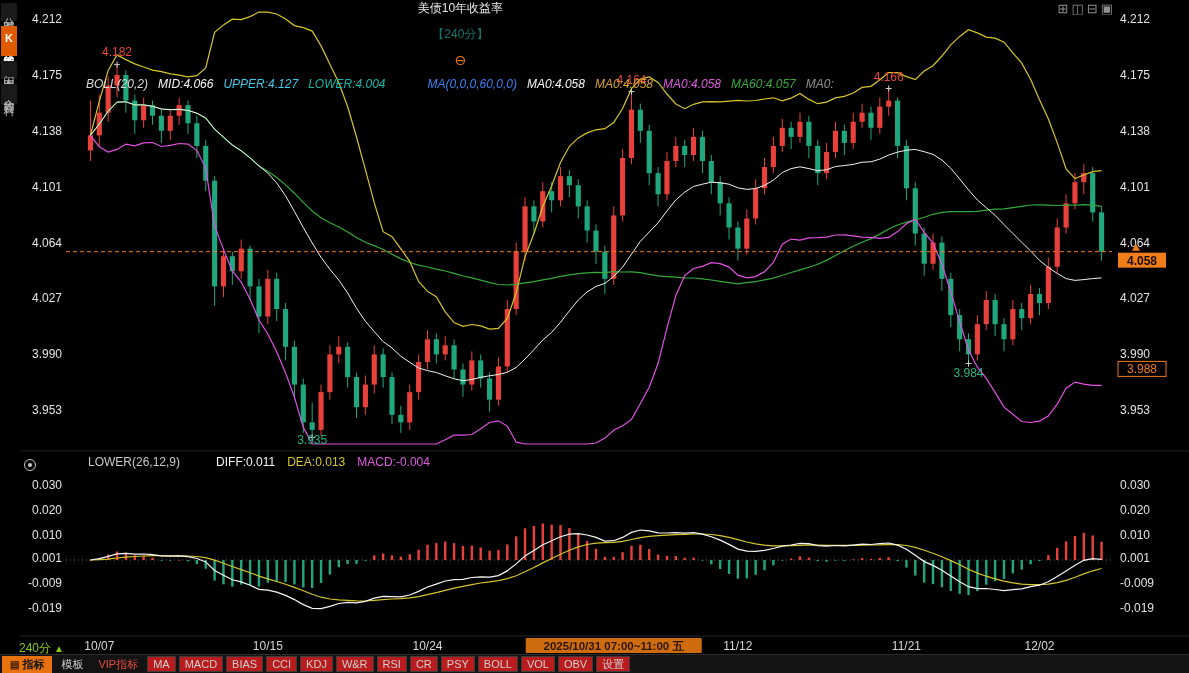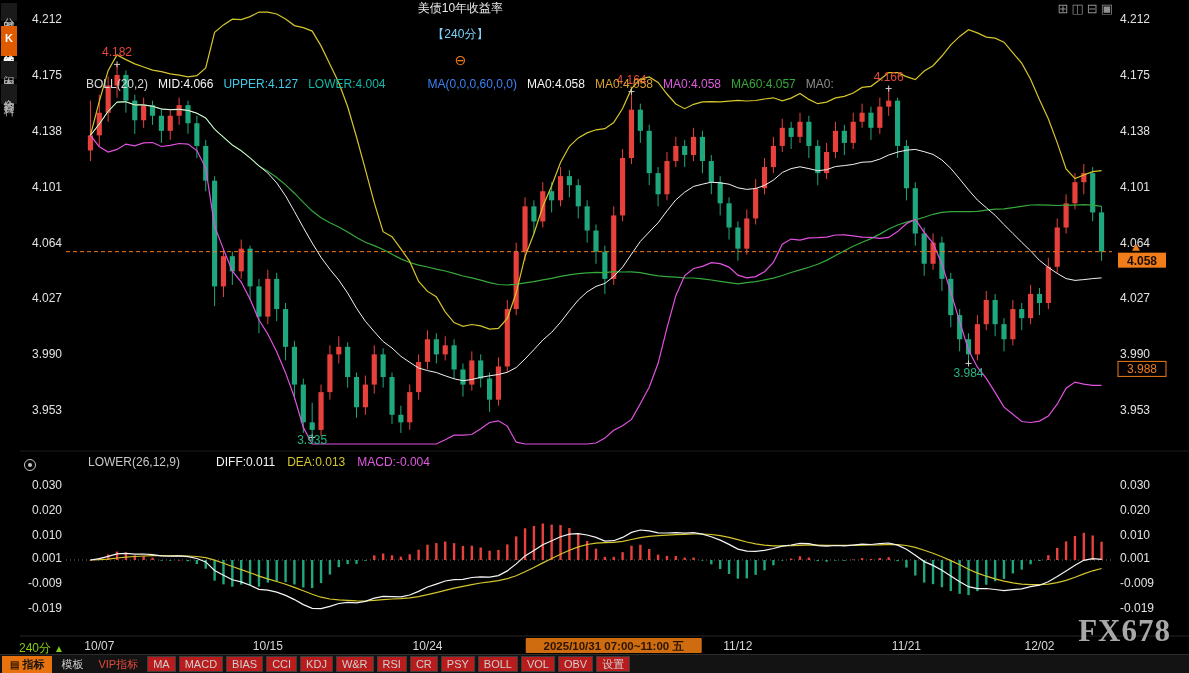--- a/index.html
+++ b/index.html
@@ -6,23 +6,23 @@
   body{width:1189px;height:673px;overflow:hidden;font-family:"Liberation Sans",sans-serif;}
   .app{position:relative;width:1189px;height:673px;background:#000;}
   #chart-svg{position:absolute;left:0;top:0;z-index:1;font-family:"Liberation Sans",sans-serif;}
   
   .sidebar{position:absolute;left:0;top:0;width:18px;height:654px;z-index:5;display:flex;flex-direction:column;gap:5px;padding-top:3px;box-sizing:border-box;}
   .side-tab{writing-mode:vertical-lr;text-orientation:upright;font-size:11px;color:#b8b8b8;background:#1a1a1a;padding:6px 2px;letter-spacing:2px;cursor:pointer;margin:0 1px;line-height:1.1;}
   .side-tab.active{background:#e05a00;color:#fff;font-weight:bold;}
   
   .topbar{position:absolute;left:86px;top:0;height:22px;display:flex;align-items:center;gap:9px;font-size:12px;z-index:4;white-space:nowrap;flex-direction:column;}
   .topbar .title{color:#e9e9e9;}
-  .topbar .period{color:#7dd3fc;}
+  .topbar .period{color:#0f766e;}
   .topbar .linkicon{color:#f07c1a;font-size:14px;cursor:pointer;}
-  .ind{margin-right:1px;}
+  .ind{margin-right:1px;font-style:italic;}
   #winbtns{position:absolute;right:76px;top:2px;z-index:6;display:flex;gap:3px;}
   .wbtn{color:#909090;font-size:13px;line-height:13px;cursor:pointer;}
   
   .macdhdr{position:absolute;left:88px;top:455px;font-size:12px;z-index:4;display:flex;gap:12px;white-space:nowrap;}
   .macd-eye{position:absolute;left:24px;top:459px;width:10px;height:10px;border:1px solid #c8c8c8;border-radius:50%;z-index:4;cursor:pointer;}
   .macd-eye::after{content:"";position:absolute;left:3px;top:3px;width:4px;height:4px;border-radius:50%;background:#c8c8c8;}
   
   .period-label{position:absolute;left:19px;top:640px;font-size:12px;color:#84cc16;z-index:4;cursor:pointer;}
   .period-label .up{margin-left:3px;font-size:10px;}
   
@@ -490,21 +490,20 @@
       <span style="color: rgb(200, 200, 200);">LOWER(26,12,9)</span>
       <span style="color: rgb(245, 245, 245); margin-left: 24px;">DIFF:0.011</span>
       <span style="color: rgb(212, 197, 44);">DEA:0.013</span>
       <span style="color: rgb(224, 90, 224);">MACD:-0.004</span>
     </div>
 
   <div class="period-label">
     <span>240分</span><span class="up">▲</span>
   </div>
 
-  <div class="watermark">FX678</div>
 
   <div class="toolbar" id="toolbar">
       <span class="tb primary">
         <span class="ticon">▤</span>
         <span>指标</span>
       </span>
       <span class="tb plain"><span>模板</span></span>
       <span class="tb vip"><span>VIP指标</span></span>
       <span class="tb boxed"><span>MA</span></span>
       <span class="tb boxed"><span>MACD</span></span>

